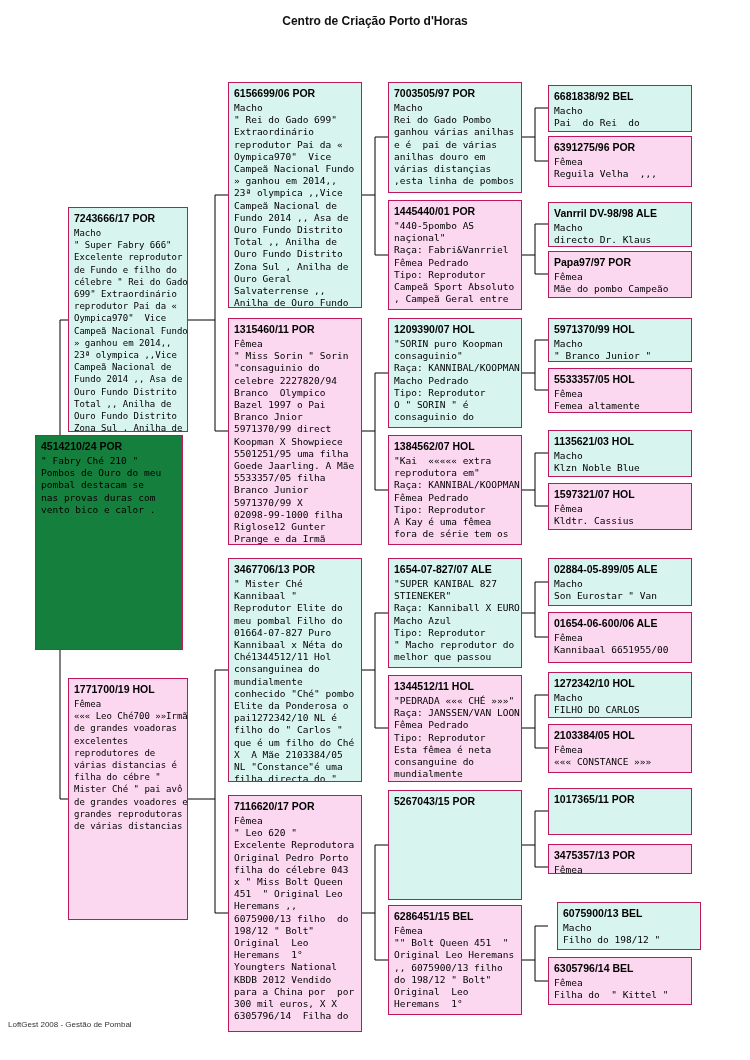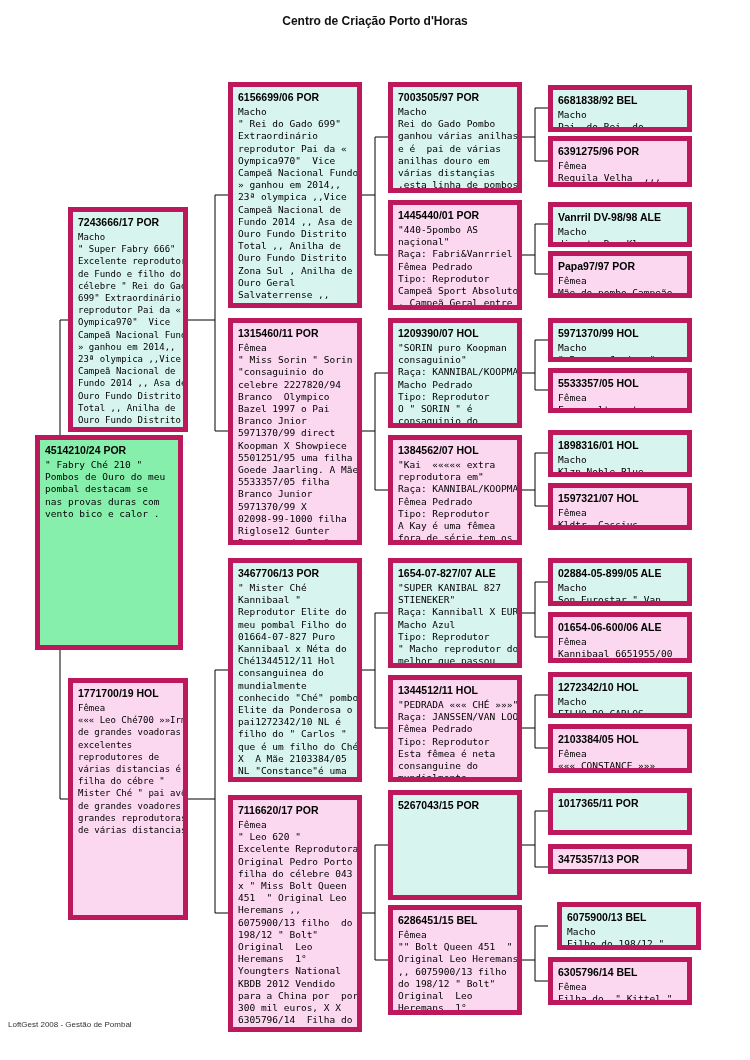--- a/index.html
+++ b/index.html
@@ -1,22 +1,22 @@
 <!DOCTYPE html>
 <html style="--male: #d8f4ee; --female: #fbd7f0;"><head>
 <meta charset="utf-8">
 <style>
   * { margin:0; padding:0; box-sizing:border-box; }
   html,body { width:750px; height:1060px; background:#ffffff; font-family:"Liberation Sans",sans-serif; position:relative; }
   .page-title { position:absolute; top:14px; left:0; width:750px; text-align:center; font-size:12px; font-weight:bold; color:#111; }
   svg.connectors { position:absolute; left:0; top:0; width:750px; height:1060px; }
-  .box { position:absolute; border:5px solid #be185d; overflow:hidden; padding:4px 4px 2px 5px; background:#fff; }
+  .box { position:absolute; border:1px solid #be185d; overflow:hidden; padding:4px 4px 2px 5px; background:#fff; }
   .box.male   { background:var(--male,#d8f4ee); }
   .box.female { background:var(--female,#fbd7f0); }
-  .box.subject{ background:#86efac; }
+  .box.subject{ background:#15803d; }
   .box-id   { font-family:"Liberation Sans",sans-serif; font-weight:bold; font-size:10.5px; color:#000; margin-bottom:3px; white-space:pre; }
   .box-text { font-family:"DejaVu Sans Mono","Liberation Mono",monospace; font-size:9.5px; line-height:12.2px; color:#000; white-space:pre; }
   .narrow .box-text { font-size:9px; }
   .footer { position:absolute; left:8px; top:1020px; font-size:8px; color:#333; }
 </style>
 </head>
 <body>
 
 <div class="page-title">Centro de Criação Porto d'Horas</div>
 
@@ -262,21 +262,21 @@
   <div class="box-id">5971370/99 HOL</div>
   <div class="box-text">Macho
 " Branco Junior "</div>
 </div>
 <div class="box female" style="left:548px;top:368px;width:144px;height:45px">
   <div class="box-id">5533357/05 HOL</div>
   <div class="box-text">Fêmea
 Femea altamente</div>
 </div>
 <div class="box male" style="left:548px;top:430px;width:144px;height:47px">
-  <div class="box-id">1898316/01 HOL</div>
+  <div class="box-id">1135621/03 HOL</div>
   <div class="box-text">Macho
 Klzn Noble Blue</div>
 </div>
 <div class="box female" style="left:548px;top:483px;width:144px;height:47px">
   <div class="box-id">1597321/07 HOL</div>
   <div class="box-text">Fêmea
 Kldtr. Cassius</div>
 </div>
 <div class="box male" style="left:548px;top:558px;width:144px;height:48px">
   <div class="box-id">02884-05-899/05 ALE</div>

